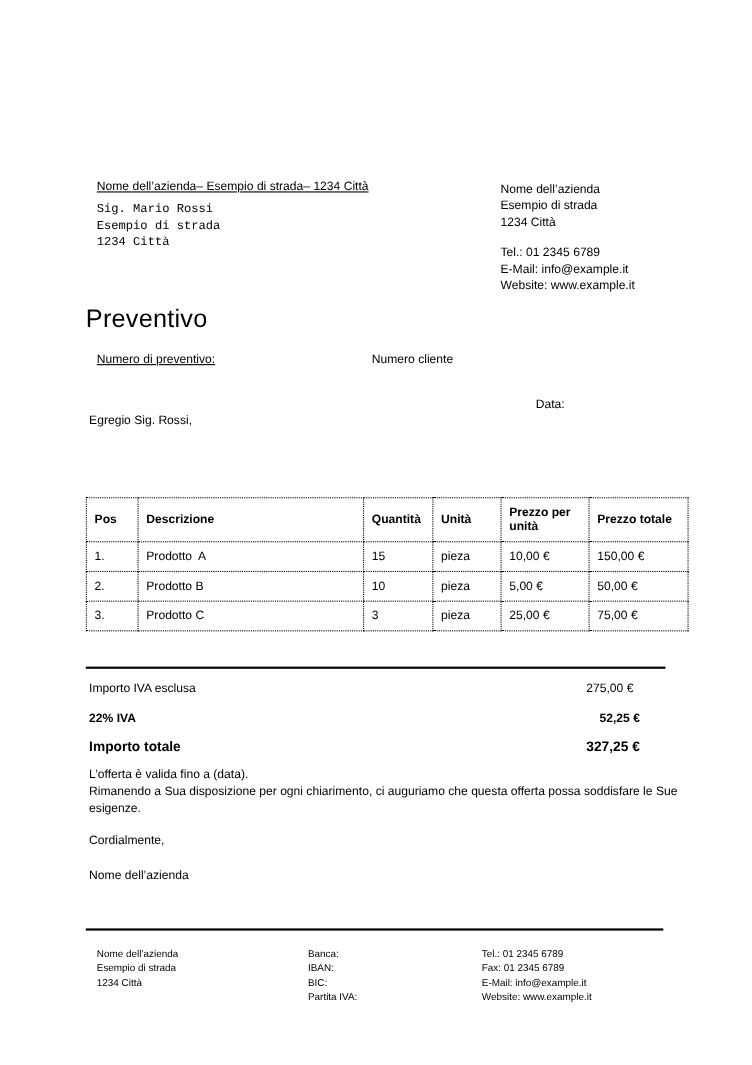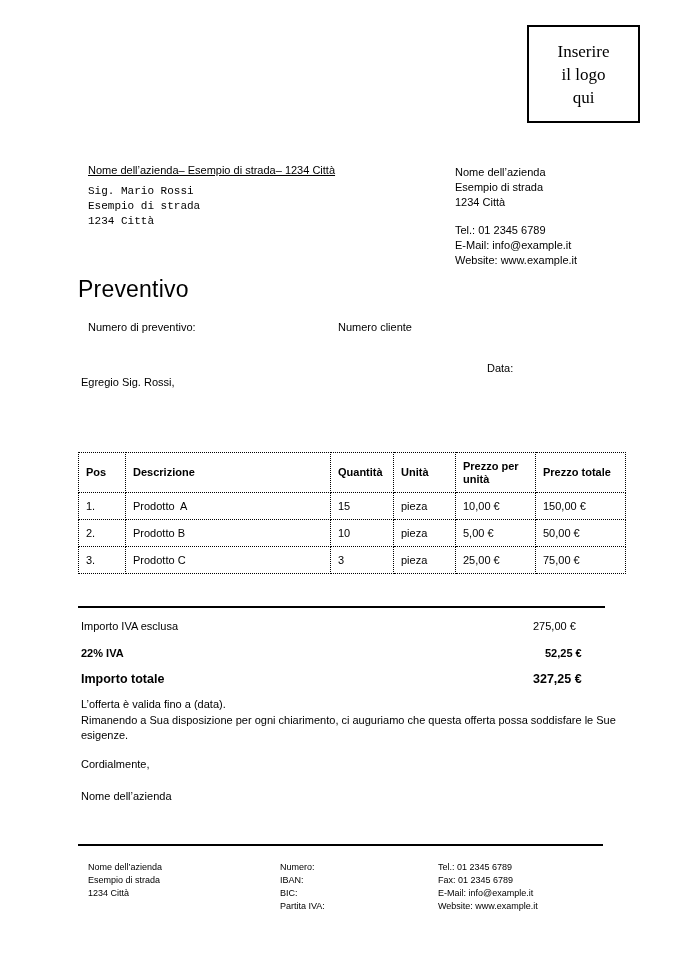--- a/index.html
+++ b/index.html
@@ -51,21 +51,21 @@
   }
 
   
   .doc-title {
     position: absolute; left: 78px; top: 276px;
     font-size: 23px; font-weight: normal;
     letter-spacing: 0.2px;
   }
 
   
-  .meta-quote    { position: absolute; left: 88px;  top: 321px; }
+  .meta-quote    { position: absolute; left: 88px;  top: 321px; text-decoration: underline; }
   .meta-customer { position: absolute; left: 338px; top: 321px; }
   .meta-date     { position: absolute; left: 487px; top: 321px; margin-top: 41px; }
 
   
   .greeting { position: absolute; left: 81px; top: 376px; }
   .intro {
     position: absolute; left: 81px; top: 405px;
     width: 545px; line-height: 15px;
   }
 
@@ -119,25 +119,20 @@
   .footer-col { position: absolute; top: 861px; font-size: 9px; line-height: 13px; color: #000; }
   .footer-col-1 { left: 88px; }
   .footer-col-2 { left: 280px; }
   .footer-col-3 { left: 438px; }
 </style>
 </head>
 <body>
 
 <div class="page">
 
-  <div class="logo-box">
-    <div>Inserire</div>
-    <div>il logo</div>
-    <div>qui</div>
-  </div>
 
   <div class="sender-line">Nome dell’azienda– Esempio di strada– 1234 Città</div>
 
   <div class="recipient">
     <div>Sig. Mario Rossi</div>
     <div>Esempio di strada</div>
     <div>1234 Città</div>
   </div>
 
   <div class="company-block-1">
@@ -225,21 +220,21 @@
   <div class="signoff">Cordialmente,</div>
   <div class="signature">Nome dell’azienda</div>
 
   <div class="footer-rule"></div>
   <div class="footer-col footer-col-1">
     <div>Nome dell’azienda</div>
     <div>Esempio di strada</div>
     <div>1234 Città</div>
   </div>
   <div class="footer-col footer-col-2">
-    <div>Numero:</div>
+    <div>Banca:</div>
     <div>IBAN:</div>
     <div>BIC:</div>
     <div>Partita IVA:</div>
   </div>
   <div class="footer-col footer-col-3">
     <div>Tel.: 01 2345 6789</div>
     <div>Fax: 01 2345 6789</div>
     <div>E-Mail: info@example.it</div>
     <div>Website: www.example.it</div>
   </div>

